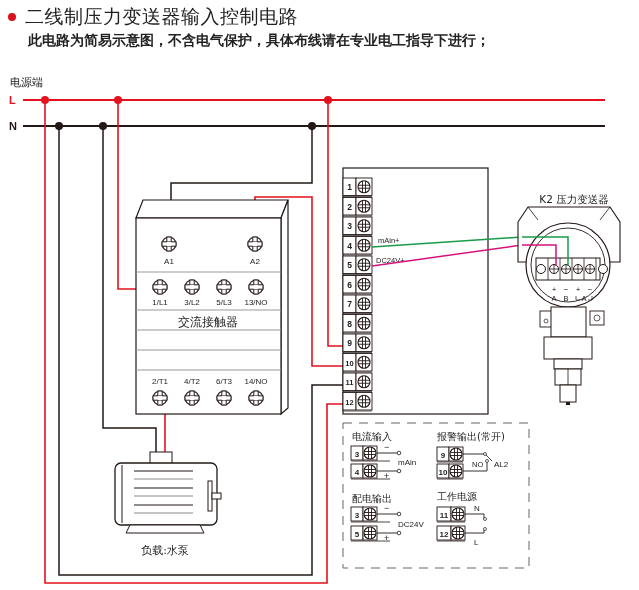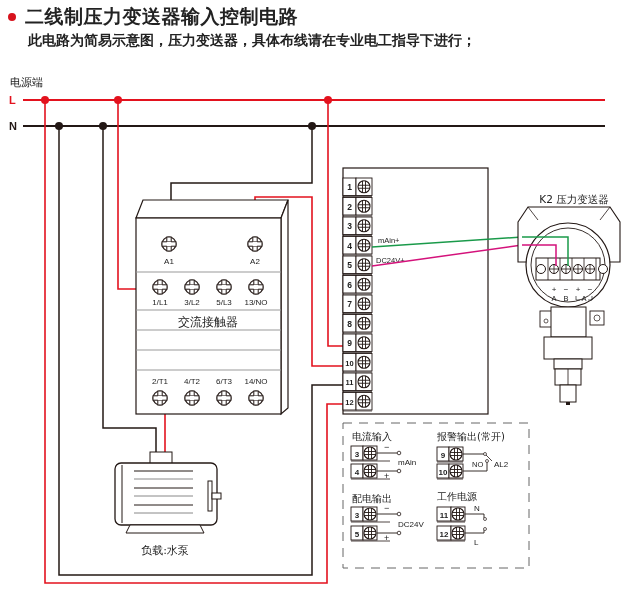--- a/index.html
+++ b/index.html
@@ -1,32 +1,32 @@
 <!DOCTYPE html>
 <html><head>
 <meta charset="utf-8">
 <style>
   html,body{margin:0;padding:0;background:#fff;}
   body{width:639px;height:590px;position:relative;overflow:hidden;font-family:"DejaVu Sans","Liberation Sans",sans-serif;color:#222;}
   .title-row{position:absolute;left:8px;top:4px;display:flex;align-items:center;}
   .bullet{width:8px;height:8px;border-radius:50%;background:#d7131d;margin-right:9px;}
-  .title{font-size:19px;color:#222;letter-spacing:0.5px;font-weight:bold;}
+  .title{font-size:19px;color:#222;letter-spacing:0.5px;}
   .subtitle{position:absolute;left:28px;top:32px;font-size:14px;font-weight:bold;color:#222;}
   svg{position:absolute;left:0;top:0;}
   .t{font-family:"Liberation Sans","DejaVu Sans",sans-serif;}
   .cn{font-family:"DejaVu Sans",sans-serif;}
 </style>
 </head>
 <body>
 
 <div class="title-row">
   <span class="bullet"></span>
   <span class="title">二线制压力变送器输入控制电路</span>
 </div>
-<div class="subtitle">此电路为简易示意图，压力变送器，具体布线请在专业电工指导下进行；</div>
+<div class="subtitle">此电路为简易示意图，不含电气保护，具体布线请在专业电工指导下进行；</div>
 
 <svg width="639" height="590" viewBox="0 0 639 590">
   <defs>
     <g id="screw">
       <circle cx="0" cy="0" r="7" fill="#fff" stroke="#231815" stroke-width="1.2"></circle>
       <rect x="-2.2" y="-7" width="4.4" height="14" fill="#fff" stroke="#231815" stroke-width="1"></rect>
       <rect x="-7" y="-2.2" width="14" height="4.4" fill="#fff" stroke="#231815" stroke-width="1"></rect>
       <rect x="-2.2" y="-2.2" width="4.4" height="4.4" fill="#fff" stroke="none"></rect>
     </g>
     <g id="sscrew">

